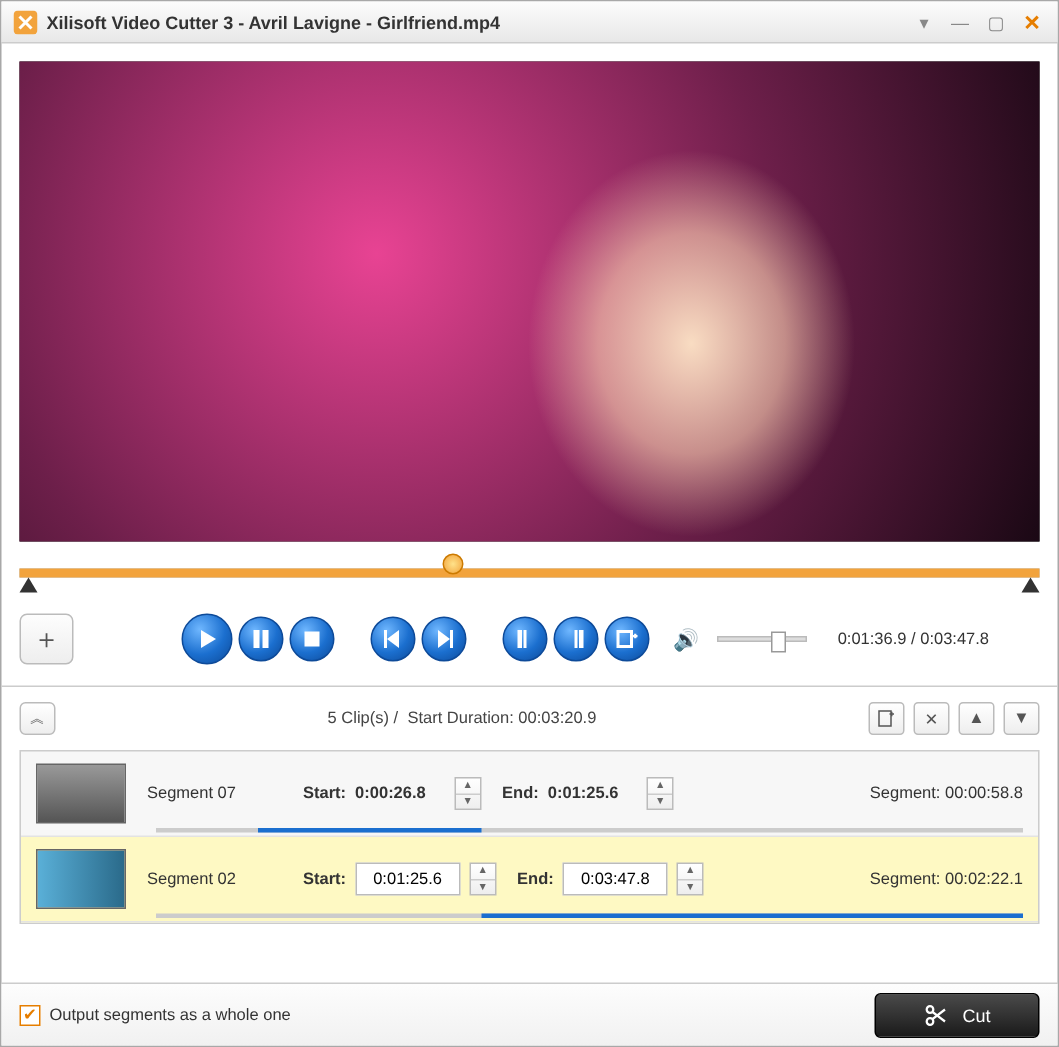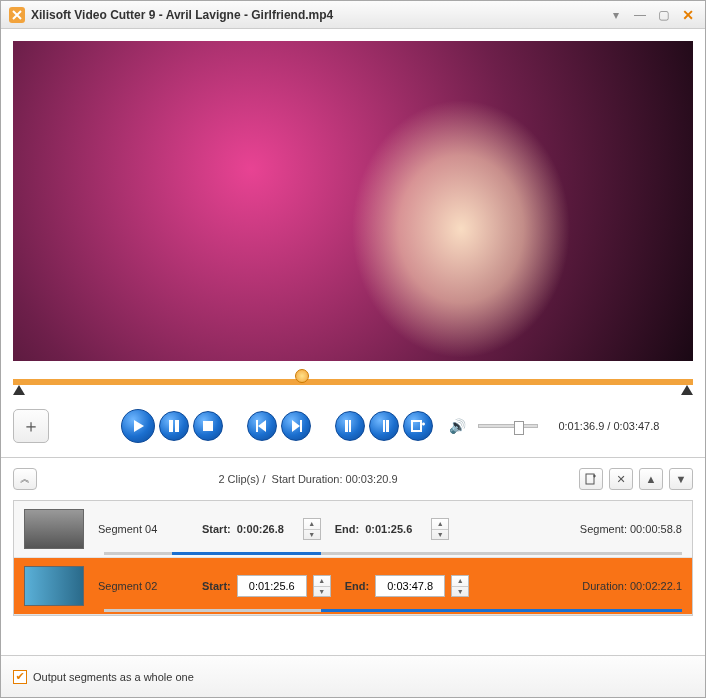--- a/index.html
+++ b/index.html
@@ -39,21 +39,21 @@
   .divider { height:1px; background:#ccc; margin:8px 0 0 0; }
 
   .clips-header { margin:6px 12px 0 12px; height:30px; display:flex; align-items:center; }
   .collapse-btn { width:24px;height:22px;border:1px solid #bbb;border-radius:4px;background:linear-gradient(#fff,#eee);display:flex;align-items:center;justify-content:center;font-size:10px;color:#666;cursor:pointer; }
   .clips-info { flex:1; text-align:center; font-size:11px; color:#444; }
   .clips-tools { display:flex; gap:6px; }
   .tool-btn { width:24px;height:22px;border:1px solid #bbb;border-radius:3px;background:linear-gradient(#fff,#eee);display:flex;align-items:center;justify-content:center;font-size:11px;color:#555;cursor:pointer; }
 
   .clips-list { margin:6px 12px 0 12px; border:1px solid #ccc; background:#f7f7f7; }
   .clip-row { display:flex; align-items:center; padding:8px 10px; gap:14px; border-bottom:1px solid #e3e3e3; position:relative; }
-  .clip-row.selected { background:#f97316; }
+  .clip-row.selected { background:#fef9c3; }
   .clip-thumb { width:60px; height:40px; background:#888; border:1px solid #666; flex-shrink:0; }
   .clip-thumb.t1 { background:linear-gradient(#999,#555); }
   .clip-thumb.t2 { background:linear-gradient(90deg,#5ab0d8,#2a6a8a); }
   .clip-name { font-size:11px; color:#333; width:90px; }
   .clip-label { font-size:11px; color:#333;font-weight:bold; }
   .clip-field { display:flex; align-items:center; gap:6px; }
   .time-box { width:70px; height:22px; border:1px solid #bbb; background:#fff; font-size:11px; padding:0 4px; text-align:center; }
   .spinner { width:18px; height:22px; border:1px solid #bbb; background:linear-gradient(#fff,#eee); display:flex; flex-direction:column; }
   .spinner div{flex:1;display:flex;align-items:center;justify-content:center;font-size:7px;color:#666;cursor:pointer;}
   .spinner div:first-child{border-bottom:1px solid #ccc;}
@@ -71,21 +71,21 @@
 </head>
 <body>
 
 <div class="window">
 
   <div class="titlebar">
     <svg class="logo" viewBox="0 0 16 16">
         <rect width="16" height="16" rx="3" fill="#f2a33c"></rect>
         <path d="M4 4l8 8M12 4l-8 8" stroke="#fff" stroke-width="2"></path>
       </svg>
-    <div class="title">Xilisoft Video Cutter 9 - Avril Lavigne - Girlfriend.mp4</div>
+    <div class="title">Xilisoft Video Cutter 3 - Avril Lavigne - Girlfriend.mp4</div>
     <div class="winbtns">
       <span>▾</span>
       <span>—</span>
       <span>▢</span>
       <span class="close">✕</span>
     </div>
   </div>
 
   <div class="video-area">
     <div class="video-placeholder"></div>
@@ -161,41 +161,41 @@
     <div class="time-display">
       <span>0:01:36.9</span> / <span>0:03:47.8</span>
     </div>
   </div>
 
   <div class="divider"></div>
 
   <div class="clips-header">
     <div class="collapse-btn">︽</div>
     <div class="clips-info">
-      <span>2 Clip(s)</span> /
+      <span>5 Clip(s)</span> /
       &nbsp;<span>Start Duration:</span>
       <span>00:03:20.9</span>
     </div>
     <div class="clips-tools">
       <div class="tool-btn">
           <svg width="12" height="12" viewBox="0 0 12 12">
             <rect x="1" y="1" width="8" height="10" fill="none" stroke="#555"></rect>
             <path d="M8 3h3M9.5 1.5v3" stroke="#555"></path>
           </svg>
         </div>
       <div class="tool-btn">✕</div>
       <div class="tool-btn">▲</div>
       <div class="tool-btn">▼</div>
     </div>
   </div>
 
   <div class="clips-list" id="clips-list">
       <div class="clip-row">
         <div class="clip-thumb t1"></div>
-        <div class="clip-name">Segment 04</div>
+        <div class="clip-name">Segment 07</div>
         <div class="clip-field">
           <span class="clip-label">Start:</span>
           <span class="static-time">0:00:26.8</span>
           <div class="spinner">
             <div>▲</div>
             <div>▼</div>
           </div>
         </div>
         <div class="clip-field">
           <span class="clip-label">End:</span>
@@ -222,25 +222,33 @@
           </div>
         </div>
         <div class="clip-field">
           <span class="clip-label">End:</span>
           <input class="time-box" value="0:03:47.8" style="">
           <div class="spinner">
             <div>▲</div>
             <div>▼</div>
           </div>
         </div>
-        <div class="clip-duration">Duration: 00:02:22.1</div>
+        <div class="clip-duration">Segment: 00:02:22.1</div>
         <div class="clip-progress">
           <div class="clip-progress-fill" style="margin-left:37.6%;width:62.4%"></div>
         </div>
       </div>
     </div>
 
   <div class="footer">
     <div class="checkbox" id="footer-check">✔</div>
     <div class="footer-label">Output segments as a whole one</div>
+    <div class="cut-btn">
+      <svg viewBox="0 0 16 16">
+          <circle cx="4" cy="4" r="2.2" fill="none" stroke="#fff" stroke-width="1.5"></circle>
+          <circle cx="4" cy="12" r="2.2" fill="none" stroke="#fff" stroke-width="1.5"></circle>
+          <path d="M5.5 5.5L14 12M5.5 10.5L14 4" stroke="#fff" stroke-width="1.5"></path>
+        </svg>
+      <span>Cut</span>
+    </div>
   </div>
 
 </div>
 
 </body></html>

